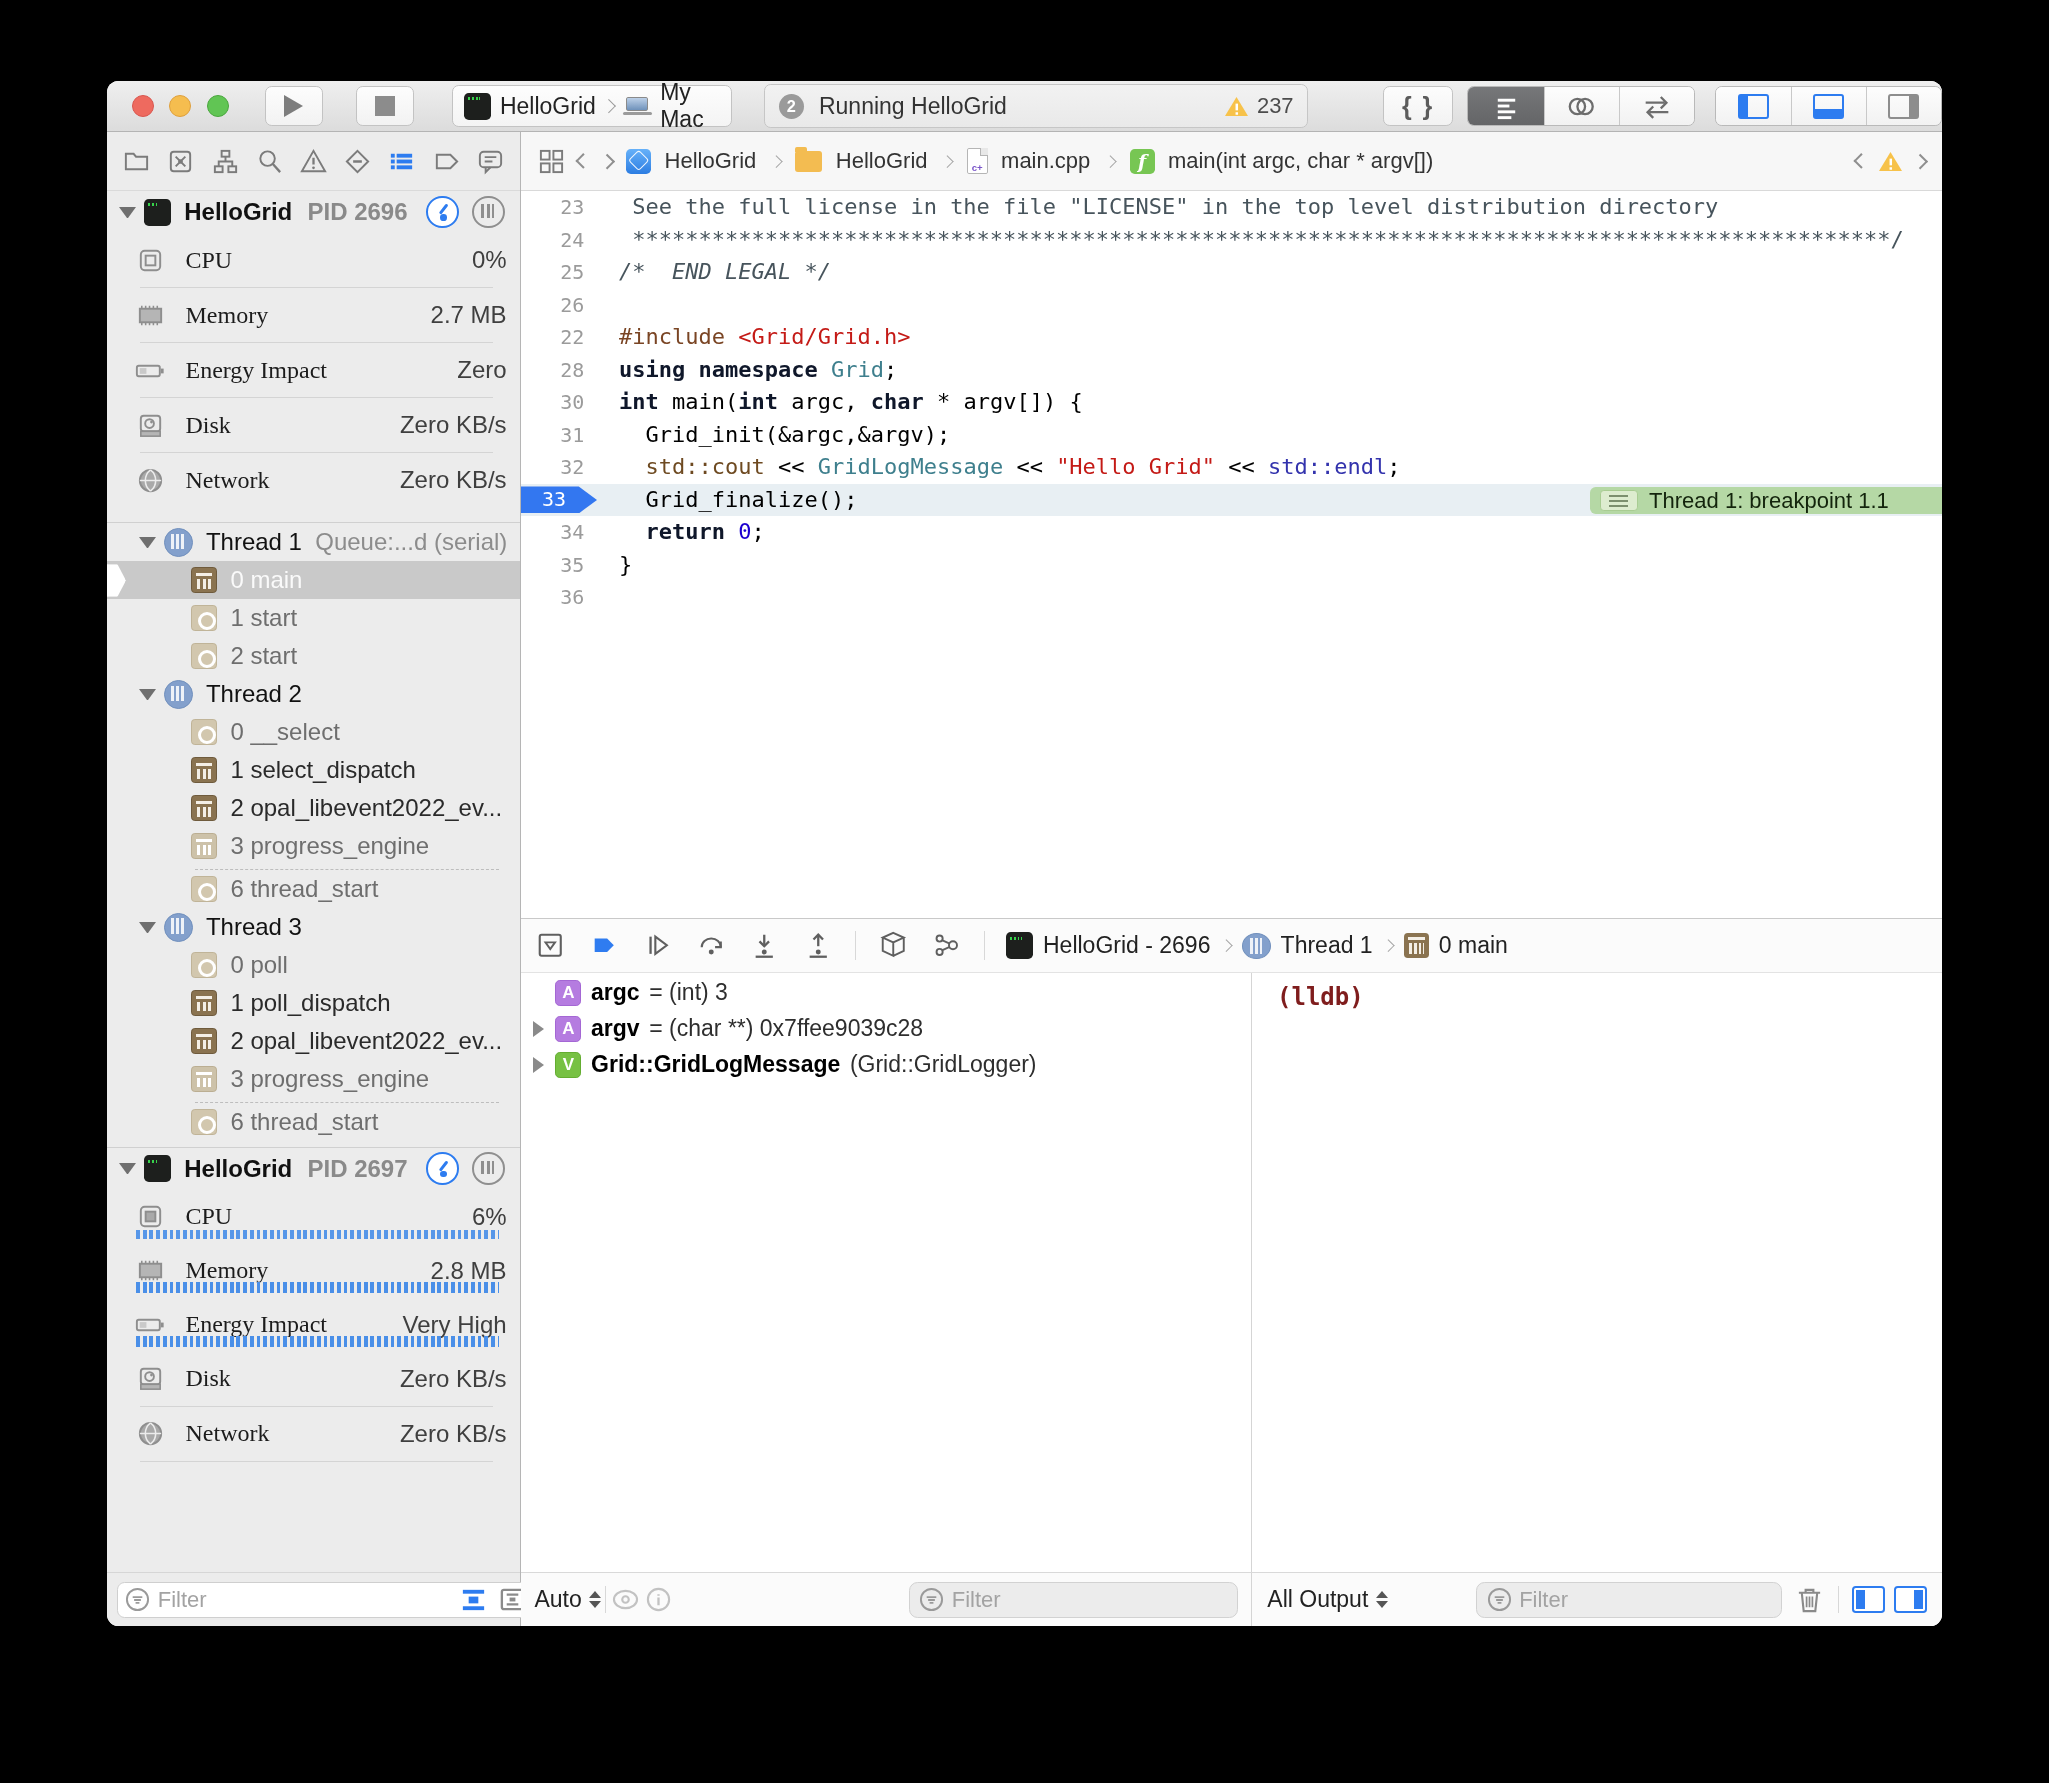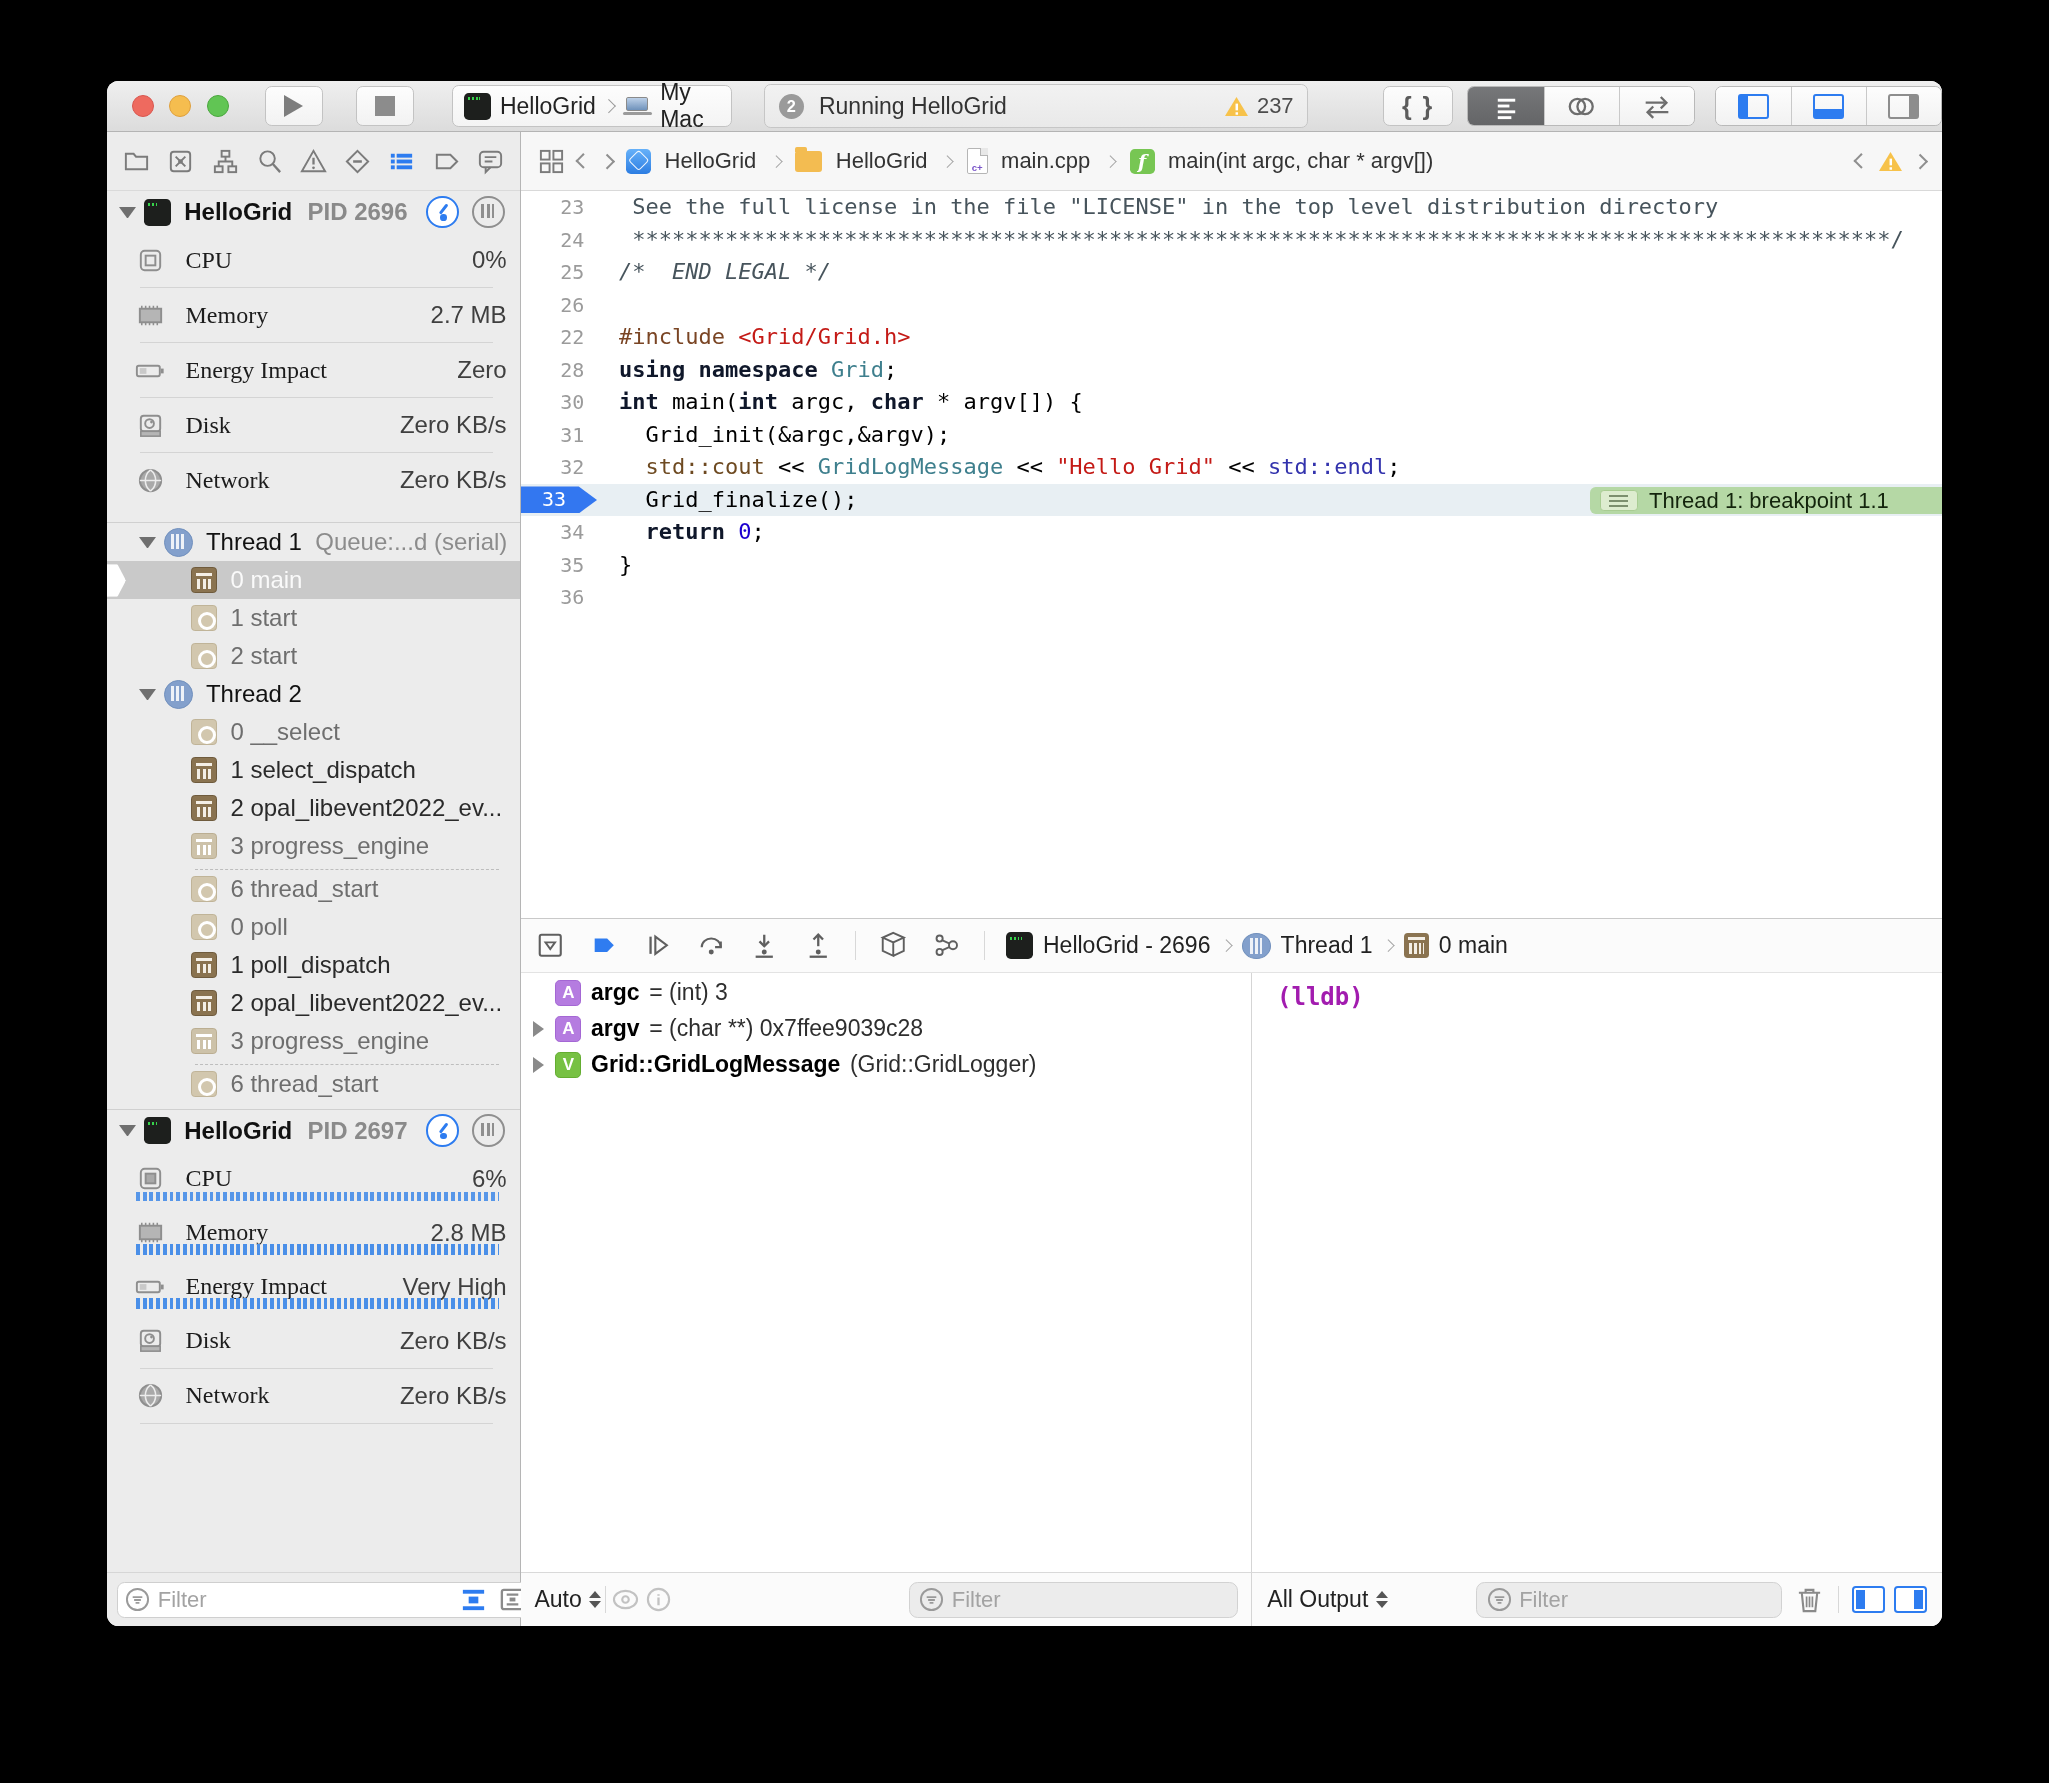--- a/index.html
+++ b/index.html
@@ -181,21 +181,21 @@
   .var-row { height:36px; display:flex; align-items:center; padding-left:11.5px; gap:9.6px; font-size:23px; }
   .var-disc { width:0; height:0; border-top:8.6px solid transparent; border-bottom:8.6px solid transparent; border-left:11.5px solid #8a8a8a; margin-right:1.9px; flex:0 0 11.5px;}
   .var-disc.none { border:none; width:11.5px; }
   .var-badge { width:26px; height:26px; border-radius:4.8px; color:#fff; font-weight:bold; font-size:17px;
       display:flex; align-items:center; justify-content:center; flex:0 0 26px; }
   .var-badge.purple { background:#b57ce0; border:1px solid #a467d4; }
   .var-badge.green  { background:#77c143; border:1px solid #64ad31; }
   .var-name { font-weight:bold; color:#000; }
   .var-value { color:#2e2e2e; }
   .console-pane { flex:1; padding:9.6px 0 0 25px; }
-  .lldb { font-family:"DejaVu Sans Mono",monospace; font-size:24px; font-weight:bold; color:#a21caf; }
+  .lldb { font-family:"DejaVu Sans Mono",monospace; font-size:24px; font-weight:bold; color:#7f1d1d; }
 
   .debug-bottom { height:54px; flex:0 0 54px; border-top:1px solid #d9d9d9; display:flex; background:#fbfbfb; }
   .db-left { width:731px; flex:0 0 731px; border-right:1px solid #d5d5d5; display:flex; align-items:center; padding:0 13.4px; gap:4px; }
   .db-right { flex:1; display:flex; align-items:center; padding:0 15.3px; gap:13.4px; }
   .scope { display:flex; align-items:center; gap:7.6px; font-size:23px; color:#222; }
   .updown { display:flex; flex-direction:column; gap:2.9px; }
   .updown i { display:block; width:0; height:0; border-left:6.7px solid transparent; border-right:6.7px solid transparent; }
   .updown .up { border-bottom:7.6px solid #555; }
   .updown .dn { border-top:7.6px solid #555; }
   .vbar { width:1px; height:27px; background:#d8d8d8; }
@@ -469,20 +469,25 @@
           <div class="frame-row dim">
             <span class="fi building-light"></span>
             <span class="flabel">3 progress_engine</span>
           </div>
           <div class="dashed-top"></div>
           <div class="frame-row dim">
             <span class="fi gear"></span>
             <span class="flabel">6 thread_start</span>
           </div>
 
+          <div class="thread-header">
+            <span class="disc"></span>
+            <span class="thr-circle"></span>
+            <span class="tname">Thread 3</span>
+          </div>
           <div class="frame-row dim">
             <span class="fi gear"></span>
             <span class="flabel">0 poll</span>
           </div>
           <div class="frame-row">
             <span class="fi building-dark"></span>
             <span class="flabel">1 poll_dispatch</span>
           </div>
           <div class="frame-row">
             <span class="fi building-dark"></span>

